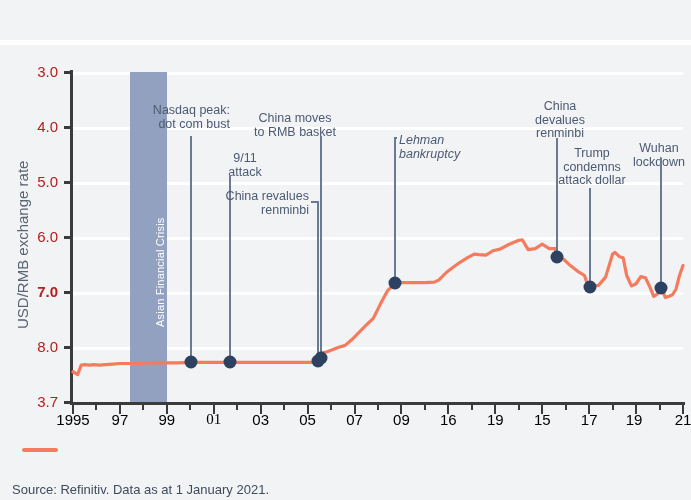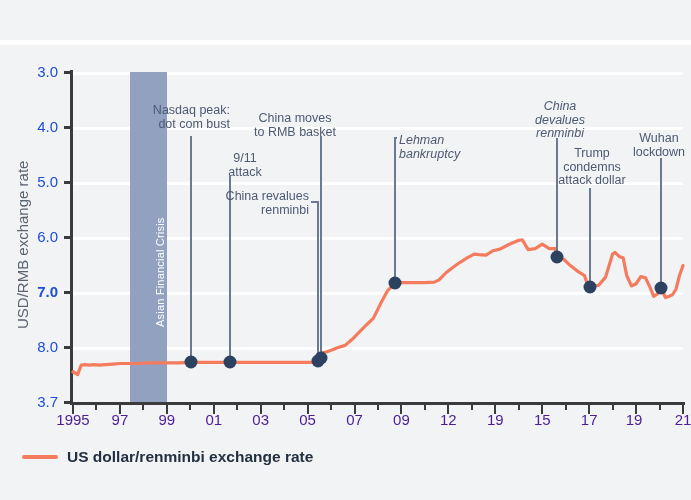--- a/index.html
+++ b/index.html
@@ -26,34 +26,34 @@
     position:absolute;left:73px;top:72px;width:610px;height:330px;
     background:#f2f3f5;
   }
   .gridline{position:absolute;left:0;width:610px;height:3px;background:#ffffff;}
 
   .yaxis{position:absolute;left:70px;top:70px;width:3px;height:334px;background:#3b3b3b;}
   .xaxis{position:absolute;left:70px;top:402px;width:615px;height:3px;background:#3b3b3b;}
 
   .ytick{position:absolute;width:7px;height:3px;background:#3b3b3b;left:64px;}
   .ylabtxt{
-    position:absolute;font-size:15px;color:#1d4ed8;text-align:right;
+    position:absolute;font-size:15px;color:#b91c1c;text-align:right;
     width:44px;
   }
   .ytitle{
     position:absolute;font-size:15px;color:#5a6472;
     transform:rotate(-90deg);transform-origin:left top;
     white-space:nowrap;
   }
 
   .xtick{position:absolute;top:405px;width:2px;background:#3b3b3b;}
   .xtick.major{height:9px;}
   .xtick.minor{height:5px;}
   .xlabtxt{
-    position:absolute;top:411px;font-size:15px;color:#4c1d95;
+    position:absolute;top:411px;font-size:15px;color:#000000;
     text-align:right;white-space:nowrap;transform:translateX(-50%);
   }
 
   
   .band{
     position:absolute;background:#92a1bf;
   }
   .band-label{
     position:absolute;font-size:11px;color:#ffffff;
     transform:rotate(-90deg);transform-origin:left top;
@@ -153,26 +153,26 @@
       <div class="xtick major" style="left: 541.231px;"></div>
       <div class="xtick minor" style="left: 564.692px;"></div>
       <div class="xtick major" style="left: 588.154px;"></div>
       <div class="xtick minor" style="left: 611.615px;"></div>
       <div class="xtick major" style="left: 635.077px;"></div>
       <div class="xtick minor" style="left: 658.538px;"></div>
       <div class="xtick major" style="left: 682px;"></div>
       <div class="xlabtxt" style="left: 73px;">1995</div>
       <div class="xlabtxt" style="left: 119.923px;">97</div>
       <div class="xlabtxt" style="left: 166.846px;">99</div>
-      <div class="xlabtxt" style="left: 213.769px;">01</div>
+      <div class="xlabtxt" style="left: 213.769px; font-family: Liberation Serif, serif;">01</div>
       <div class="xlabtxt" style="left: 260.692px;">03</div>
       <div class="xlabtxt" style="left: 307.615px;">05</div>
       <div class="xlabtxt" style="left: 354.538px;">07</div>
       <div class="xlabtxt" style="left: 401.462px;">09</div>
-      <div class="xlabtxt" style="left: 448.385px;">12</div>
+      <div class="xlabtxt" style="left: 448.385px;">16</div>
       <div class="xlabtxt" style="left: 495.308px;">19</div>
       <div class="xlabtxt" style="left: 542.231px;">15</div>
       <div class="xlabtxt" style="left: 589.154px;">17</div>
       <div class="xlabtxt" style="left: 634px;">19</div>
       <div class="xlabtxt" style="left: 683px;">21</div>
     </div>
 
   <svg class="series" id="series-svg" width="691" height="500">
       <polyline points="73.00,371.75 77.69,374.50 81.21,365.15 84.73,364.60 89.42,365.15 94.12,364.60 98.81,365.15 105.85,364.60 112.88,364.05 119.92,363.50 129.31,363.50 138.69,363.50 148.08,362.95 157.46,362.95 166.85,362.95 178.58,362.95 190.31,362.40 202.04,362.40 213.77,362.40 225.50,362.40 237.23,362.40 248.96,362.40 260.69,362.40 272.42,362.40 284.15,362.40 295.88,362.40 307.62,362.40 317.00,362.40 320.52,353.05 326.38,351.95 331.08,350.30 338.12,347.55 345.15,345.35 352.19,339.30 359.23,332.15 366.27,325.00 373.31,318.40 380.35,304.10 387.38,290.90 394.42,283.75 396.77,282.65 406.15,282.65 415.54,282.65 424.92,282.65 434.31,282.10 439.00,279.90 446.04,272.75 453.08,267.25 460.12,262.30 467.15,257.90 474.19,254.05 478.88,254.60 485.92,255.15 492.96,250.75 500.00,249.10 509.38,244.15 518.77,240.30 522.29,239.75 528.15,249.65 535.19,248.55 542.23,244.15 549.27,248.55 555.13,248.55 557.48,257.35 563.35,259.00 570.38,265.60 577.42,271.10 584.46,275.50 589.15,289.25 591.50,285.95 598.54,285.40 605.58,277.15 612.62,254.05 614.96,252.40 619.65,256.80 623.17,257.90 626.69,275.50 631.38,285.95 636.08,283.75 640.77,276.60 645.46,277.70 650.15,287.60 653.67,296.40 657.19,294.20 661.88,289.25 665.40,297.50 668.92,296.40 672.44,294.75 675.96,289.25 679.48,275.50 683.00,265.60" fill="none" stroke="#f47b5e" stroke-width="3.2" stroke-linejoin="round" stroke-linecap="round"></polyline>
     </svg>
@@ -193,35 +193,35 @@
       <div class="ann-dot" style="left: 318.173px; top: 360.75px;"></div>
       <div class="ann-text c" style="left: 295px; top: 112px;">China moves
 to RMB basket</div>
       <div class="ann-line" style="left: 319.519px; top: 136px; height: 222px;"></div>
       <div class="ann-dot" style="left: 320.519px; top: 358px;"></div>
       <div class="ann-text" style="left: 399px; top: 134px; font-style: italic;">Lehman
 bankruptcy</div>
       <div class="ann-elbow-h" style="left: 394.892px; top: 137px; width: 2.10769px;"></div>
       <div class="ann-line" style="left: 393.892px; top: 137px; height: 145.65px;"></div>
       <div class="ann-dot" style="left: 394.892px; top: 282.65px;"></div>
-      <div class="ann-text c" style="left: 560px; top: 100px; font-style: italic;">China
+      <div class="ann-text c" style="left: 560px; top: 100px;">China
 devalues
 renminbi</div>
       <div class="ann-line" style="left: 555.777px; top: 138px; height: 119.35px;"></div>
       <div class="ann-dot" style="left: 556.777px; top: 257.35px;"></div>
       <div class="ann-text c" style="left: 592px; top: 147px;">Trump
 condemns
 attack dollar</div>
       <div class="ann-line" style="left: 589.327px; top: 188px; height: 98.5px;"></div>
       <div class="ann-dot" style="left: 590.327px; top: 286.5px;"></div>
-      <div class="ann-text c" style="left: 659px; top: 132px;">Wuhan
+      <div class="ann-text c" style="left: 659px; top: 142px;">Wuhan
 lockdown</div>
       <div class="ann-line" style="left: 659.712px; top: 158px; height: 129.6px;"></div>
       <div class="ann-dot" style="left: 660.712px; top: 287.6px;"></div>
     </div>
 
   <div class="legend">
     <span class="legend-swatch"></span>
-    <span class="legend-label">US dollar/renminbi exchange rate</span>
   </div>
 
+  <div class="source">Source: Refinitiv. Data as at 1 January 2021.</div>
 
 </div>
 
 </body></html>

